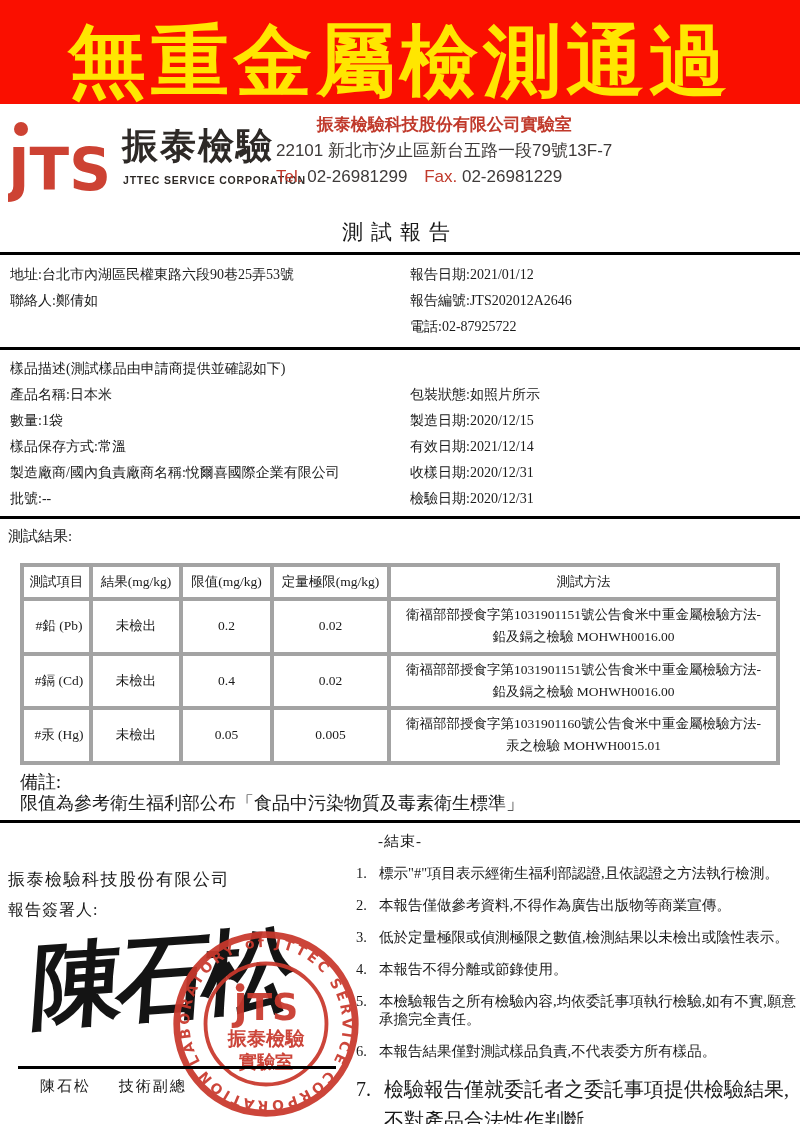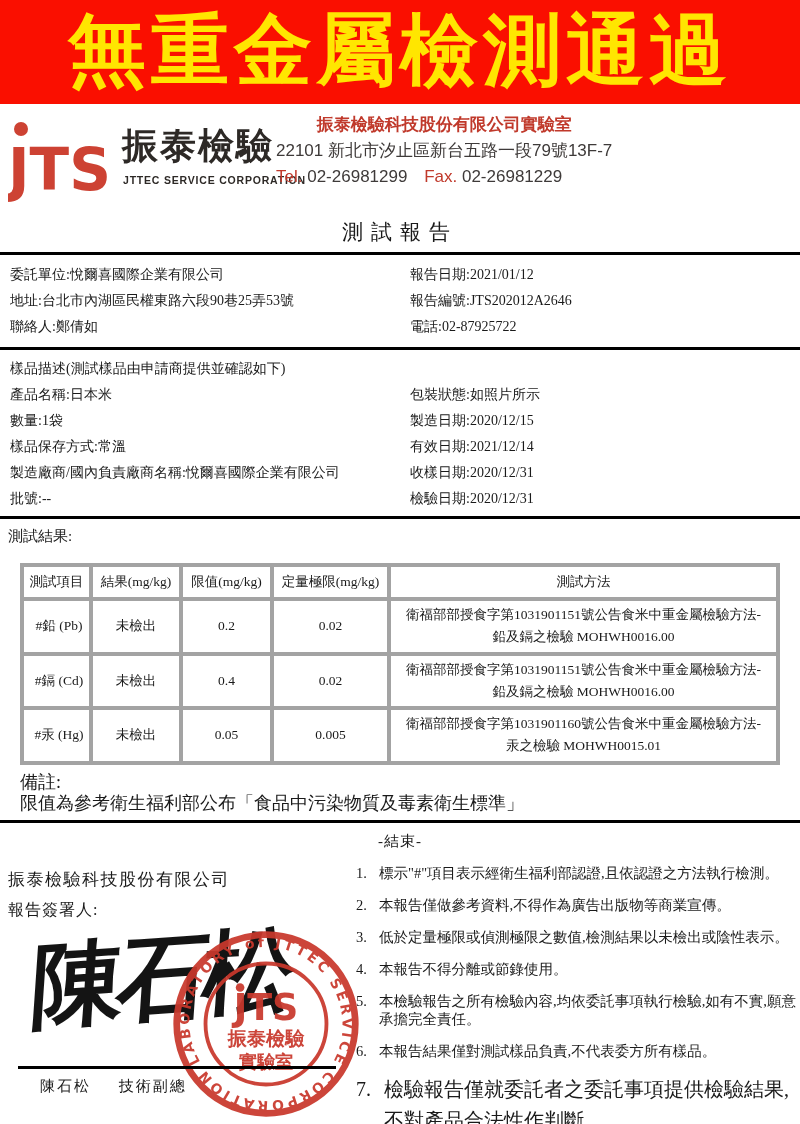--- a/index.html
+++ b/index.html
@@ -7,21 +7,21 @@
     --logo-red:#CD4233; --stamp-red:#C9382C; --text:#1A1A1A; --gray-text:#3E3A39;
   }
   *{margin:0;padding:0;box-sizing:border-box;}
   html,body{background:#fff;}
   .page{
     position:relative;width:800px;height:1124px;background:#fff;overflow:hidden;
     font-family:"Liberation Serif","DejaVu Serif",serif;color:var(--text);
   }
   
   .banner{position:absolute;top:0;left:0;right:0;height:104px;background:var(--banner-bg);
-    display:flex;align-items:center;justify-content:center;}
+    display:flex;align-items:flex-end;justify-content:center;}
   .banner-text{font-family:"Liberation Sans","DejaVu Sans",sans-serif;font-weight:800;
     font-size:78px;line-height:1;color:var(--banner-text);letter-spacing:5px;white-space:nowrap;padding-bottom:4px;}
   
   .header{position:absolute;top:104px;left:0;right:0;height:112px;background:#fff;
     font-family:"Liberation Sans","DejaVu Sans",sans-serif;}
   .logo-mark{position:absolute;left:8px;top:12px;}
   .logo-cn{position:absolute;left:122px;top:24px;font-size:36px;font-weight:900;
     letter-spacing:2px;color:#2D2926;line-height:1;}
   .logo-en{position:absolute;left:123px;top:70px;font-size:10.5px;font-weight:700;
     letter-spacing:.8px;color:#2D2926;}
@@ -99,21 +99,20 @@
         <span class="red">Fax.</span>
         <span class="num">02-26981229</span>
       </div>
     </div>
   </div>
 
   <div class="title">測試報告</div>
   <div class="rule rule1"></div>
 
   <div class="client-left">
-    <div class="kv"><span>委託單位:</span><span>悅爾喜國際企業有限公司</span></div>
     <div class="kv"><span>地址:</span><span>台北市內湖區民權東路六段90巷25弄53號</span></div>
     <div class="kv"><span>聯絡人:</span><span>鄭倩如</span></div>
   </div>
   <div class="client-right">
     <div class="kv"><span>報告日期:</span><span>2021/01/12</span></div>
     <div class="kv"><span>報告編號:</span><span>JTS202012A2646</span></div>
     <div class="kv"><span>電話:</span><span>02-87925722</span></div>
   </div>
   <div class="rule rule2"></div>
 

